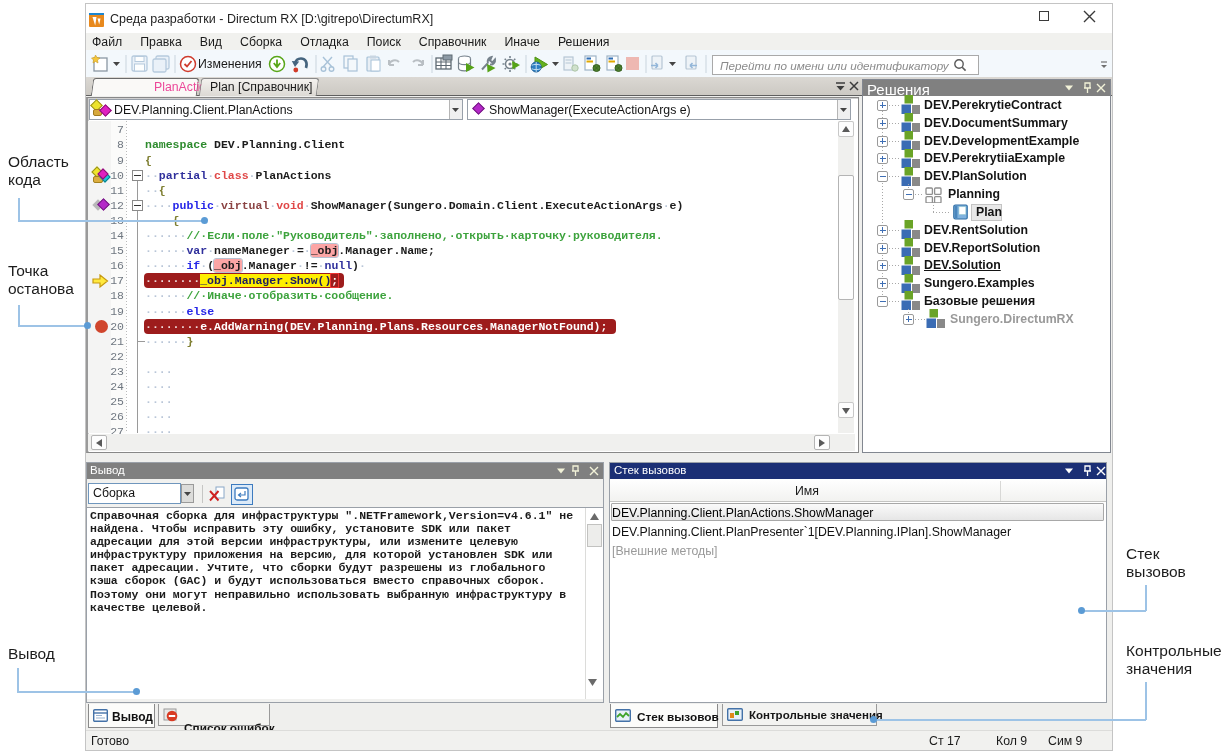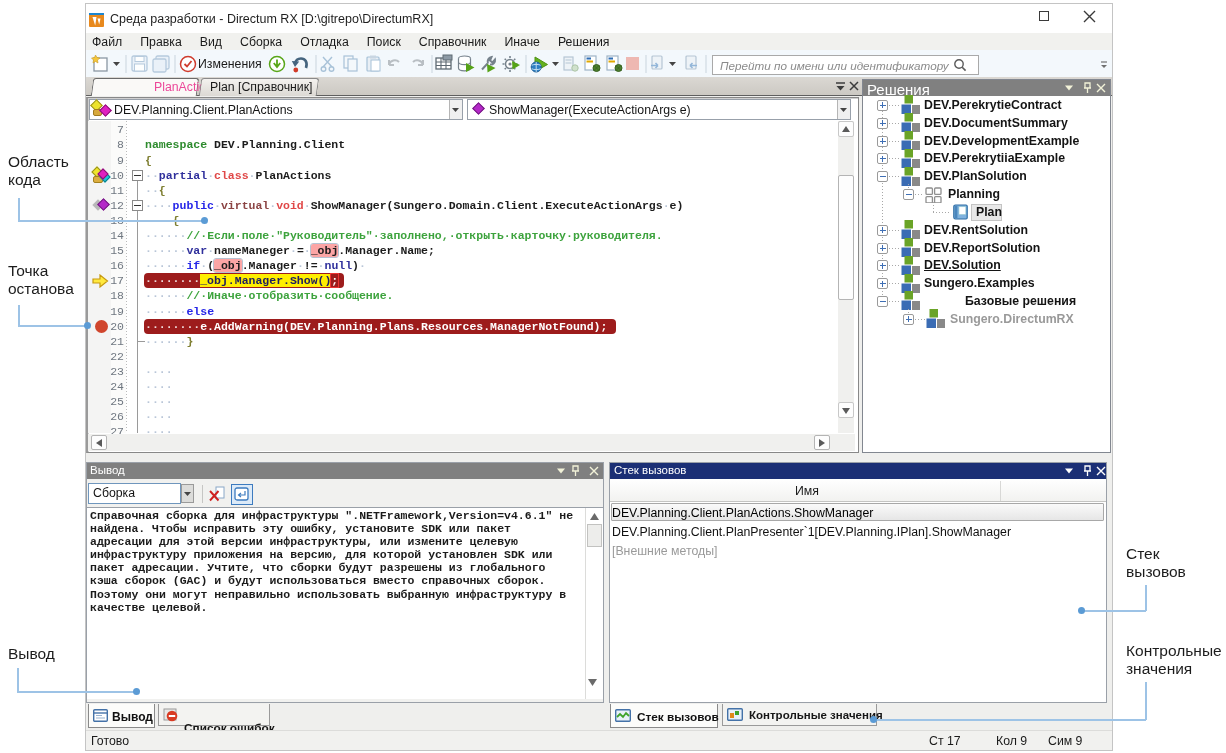--- a/index.html
+++ b/index.html
@@ -420,21 +420,21 @@
       </svg>
 <div class="a" style="left:924px;top:276px;font-size:12.3px;font-weight:600;color:#141414;">Sungero.Examples</div>
 <div class="a" style="left:877px;top:295.5px;width:11px;height:11px;background:#fff;border:1px solid #9a9a9a;border-radius:2px;"></div>
       <div class="a" style="left:879.5px;top:300.5px;width:6px;height:1.2px;background:#3f6fb5;"></div>
 <div class="a" style="left:889px;top:300.5px;width:11px;height:1px;background:repeating-linear-gradient(to right,#a8a8a8 0 1px,transparent 1px 3px);"></div>
 <svg class="a" style="left:901px;top:291px;" width="19" height="20" viewBox="0 0 19 20">
         <rect x="3.5" y="0" width="8.5" height="8.5" fill="#6aa427"></rect>
         <rect x="0.5" y="9.5" width="9.5" height="9.5" fill="#3a6cb4"></rect>
         <rect x="11" y="10" width="8" height="9" fill="#898989"></rect>
       </svg>
-<div class="a" style="left:965px;top:293.5px;font-size:12.3px;font-weight:600;color:#141414;">Базовые решения</div>
+<div class="a" style="left:924px;top:293.5px;font-size:12.3px;font-weight:600;color:#141414;">Базовые решения</div>
 <div class="a" style="left:908px;top:308.5px;width:1px;height:10px;background:repeating-linear-gradient(#a8a8a8 0 1px,transparent 1px 3px);"></div>
 <div class="a" style="left:903px;top:313.5px;width:11px;height:11px;background:#fff;border:1px solid #9a9a9a;border-radius:2px;"></div>
       <div class="a" style="left:905.5px;top:318.5px;width:6px;height:1.2px;background:#3f6fb5;"></div>
       <div class="a" style="left:908px;top:316px;width:1.2px;height:6px;background:#3f6fb5;"></div>
 <div class="a" style="left:915px;top:318.5px;width:10px;height:1px;background:repeating-linear-gradient(to right,#a8a8a8 0 1px,transparent 1px 3px);"></div>
 <svg class="a" style="left:926px;top:309px;" width="19" height="20" viewBox="0 0 19 20">
         <rect x="3.5" y="0" width="8.5" height="8.5" fill="#6aa427"></rect>
         <rect x="0.5" y="9.5" width="9.5" height="9.5" fill="#3a6cb4"></rect>
         <rect x="11" y="10" width="8" height="9" fill="#898989"></rect>
       </svg>

